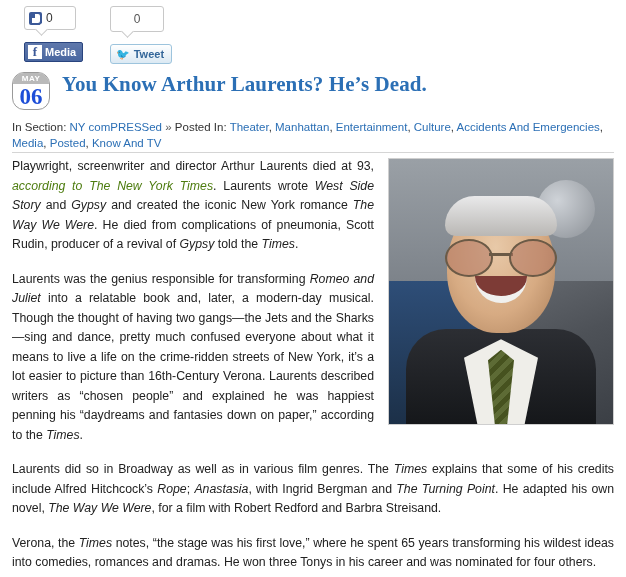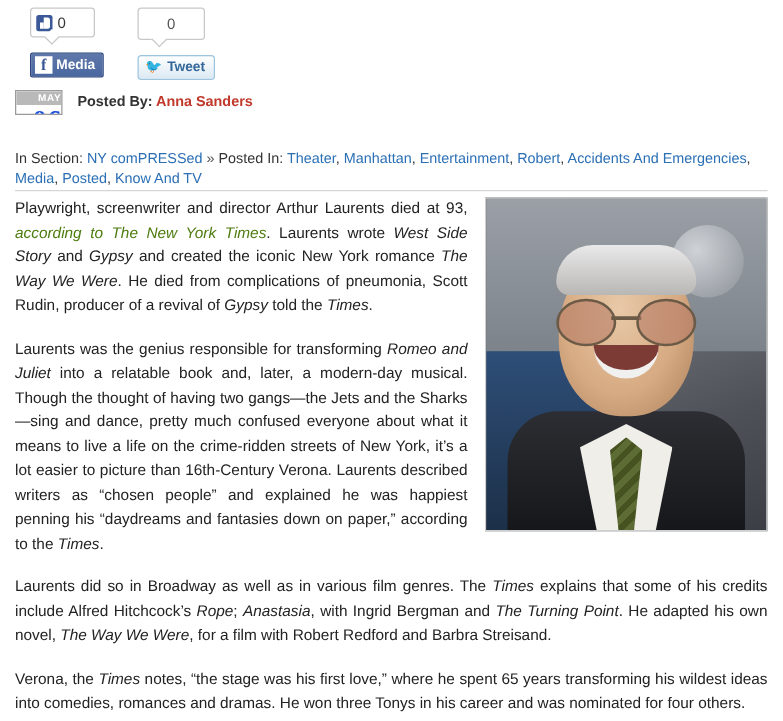--- a/index.html
+++ b/index.html
@@ -157,27 +157,27 @@
     position: absolute;
     left: 12px;
     top: 72px;
     width: 604px;
   }
   .cal-icon {
     position: absolute;
     left: 0;
     top: 0;
     width: 38px;
-    height: 20px;
+    height: 38px;
     border: 1px solid #9a9a9a;
-    border-radius: 0;
+    border-radius: 12px;
     background: #ffffff;
     box-sizing: border-box;
     overflow: hidden;
-    text-align: right;
+    text-align: center;
   }
   .cal-month {
     background: #b9b9b9;
     color: #ffffff;
     font-size: 8px;
     line-height: 11px;
     letter-spacing: .5px;
     font-weight: bold;
   }
   .cal-day {
@@ -359,32 +359,29 @@
         <span>Tweet</span>
       </div>
     </div>
   </div>
 
   <div class="headline-row">
     <div class="cal-icon">
       <div class="cal-month">MAY</div>
       <div class="cal-day">06</div>
     </div>
-    <div class="byline">
-      <span>Posted By:</span>
-      <span class="author">Anna Sanders</span>
-    </div>
+    <h1 class="title">You Know Arthur Laurents? He’s Dead.</h1>
   </div>
 
   <div class="sections">
     <span>In Section:</span>
     <a href="#">NY comPRESSed</a>
     <span class="sep">»</span>
     <span>Posted In:</span>
-    <span id="tag-list"><a href="#">Theater</a><span>, </span><a href="#">Manhattan</a><span>, </span><a href="#">Entertainment</a><span>, </span><a href="#">Robert</a><span>, </span><a href="#">Accidents And Emergencies</a><span>, </span><a href="#">Media</a><span>, </span><a href="#">Posted</a><span>, </span><a href="#">Know And TV</a></span>
+    <span id="tag-list"><a href="#">Theater</a><span>, </span><a href="#">Manhattan</a><span>, </span><a href="#">Entertainment</a><span>, </span><a href="#">Culture</a><span>, </span><a href="#">Accidents And Emergencies</a><span>, </span><a href="#">Media</a><span>, </span><a href="#">Posted</a><span>, </span><a href="#">Know And TV</a></span>
   </div>
   <div class="rule"></div>
 
   <div class="article">
     <div class="photo">
       <div class="ph-bg"></div>
       <div class="ph-wall"></div>
       <div class="ph-blue"></div>
       <div class="ph-circle"></div>
       <div class="ph-body"></div>

